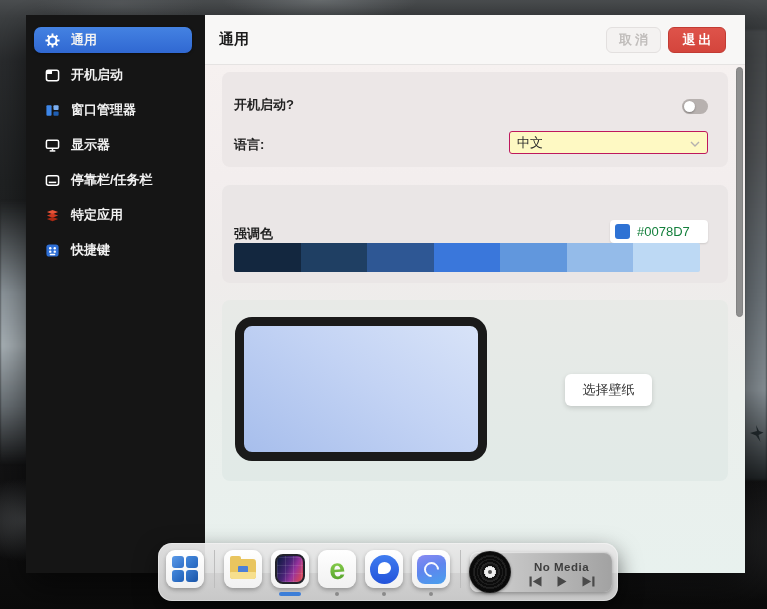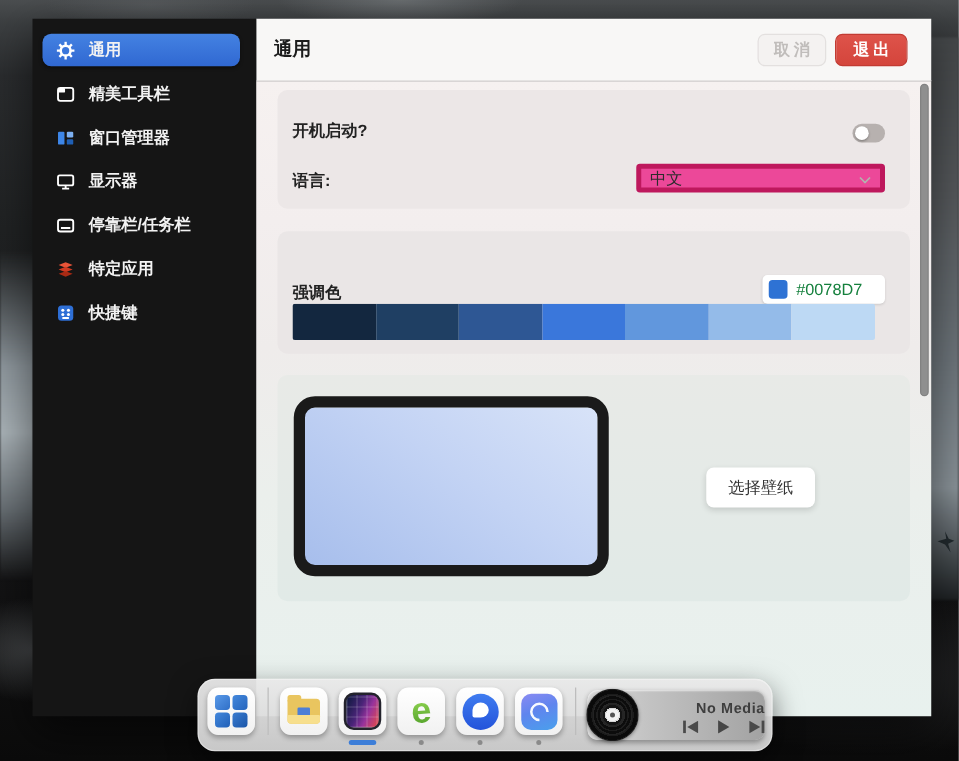--- a/index.html
+++ b/index.html
@@ -48,21 +48,21 @@
   .row { display:flex; align-items:flex-end; }
   .setting-label { font-size:13px; font-weight:700; color:#222; }
   .row1 { height:42px; padding-top:14px; }
   .row2 { height:40px; }
   .spring { flex:1; }
 
   .toggle { width:26px; height:15px; border-radius:8px; background:#b7b1af; position:relative; cursor:pointer; }
   .toggle .knob { position:absolute; left:2px; top:2px; width:11px; height:11px; border-radius:50%;
     background:#fff; box-shadow:0 1px 2px rgba(0,0,0,.3); }
 
-  .select { width:199px; height:23px; background:#ec4899; border:4px solid #be185d; border-radius:3px;
+  .select { width:199px; height:23px; background:#fef9c3; border:1px solid #be185d; border-radius:3px;
     display:flex; align-items:center; padding:0 7px; font-size:13px; color:#2c2c2c; cursor:pointer; }
 
   .accent-row { height:58px; padding-top:16px; }
   .swatch-pill { width:98px; height:23px; background:#fff; border-radius:4px; box-shadow:0 1px 2px rgba(0,0,0,.12);
     display:flex; align-items:center; padding:0 8px 0 5px; gap:7px; cursor:pointer; }
   .swatch-square { width:15px; height:15px; border-radius:3px; flex:none; }
   .swatch-hex { font-size:13px; color:#15803d; }
   .palette-bar { display:flex; height:29px; border-radius:2px; overflow:hidden; margin-right:8px; }
   .palette-seg { flex:1; cursor:pointer; }
 
@@ -125,21 +125,21 @@
     background:linear-gradient(90deg,#d9d9d9 0%,#c4c4c4 32%,#a2a2a2 100%);
     box-shadow:inset 0 1px 1px rgba(255,255,255,.55), 0 2px 4px rgba(0,0,0,.3);
     display:flex; align-items:center; cursor:pointer; flex:none; }
   .vinyl { width:42px; height:42px; margin:-1px 0 0 -1px; border-radius:50%; flex:none; position:relative;
     background:
       repeating-radial-gradient(circle at 50% 50%, rgba(255,255,255,.07) 0 1px, transparent 1px 4px),
       radial-gradient(circle at 50% 50%, #f2f2f2 0 5px, #d8d8d8 5px 6px, #141414 6px 9px, #262626 9px 10px, #0c0c0c 10px 15px, #222 15px 16px, #0a0a0a 16px 21px);
     box-shadow:0 1px 3px rgba(0,0,0,.4); }
   .vinyl::after { content:''; position:absolute; left:50%; top:50%; width:4px; height:4px;
     transform:translate(-50%,-50%); border-radius:50%; background:#555; }
-  .media-right { flex:1; display:flex; flex-direction:column; align-items:flex-end; padding-top:4px; }
+  .media-right { flex:1; display:flex; flex-direction:column; align-items:center; padding-top:4px; }
   .media-status { font-size:11.5px; font-weight:700; color:#3e3e3e; letter-spacing:.5px; }
   .media-controls { display:flex; align-items:center; gap:15px; margin-top:3px; }
   .mc-btn { display:flex; align-items:center; justify-content:center; cursor:pointer; }
 
   .bird-glyph { position:absolute; left:748px; top:423px; z-index:1; }
 </style>
 </head>
 <body>
 
 <div class="bg-band band-left"></div>
@@ -171,21 +171,21 @@
       </span>
       <span>通用</span>
     </div>
     <div class="nav-item">
       <span class="nav-icon">
         <svg width="15" height="15" viewBox="0 0 16 16">
             <rect x="1.5" y="2.5" width="13" height="11" rx="2" fill="none" stroke="#fff" stroke-width="1.6"></rect>
             <rect x="1.5" y="2.5" width="6" height="4" rx="1" fill="#fff"></rect>
           </svg>
       </span>
-      <span>精美工具栏</span>
+      <span>开机启动</span>
     </div>
     <div class="nav-item">
       <span class="nav-icon">
         <svg width="15" height="15" viewBox="0 0 16 16">
             <rect x="1.5" y="2.5" width="5.5" height="11" rx="1" fill="#3d86e8"></rect>
             <rect x="9" y="2.5" width="5.5" height="5" rx="1" fill="#7db0f2"></rect>
             <rect x="9" y="9" width="5.5" height="4.5" rx="1" fill="#1f5fb4"></rect>
           </svg>
       </span>
       <span>窗口管理器</span>

